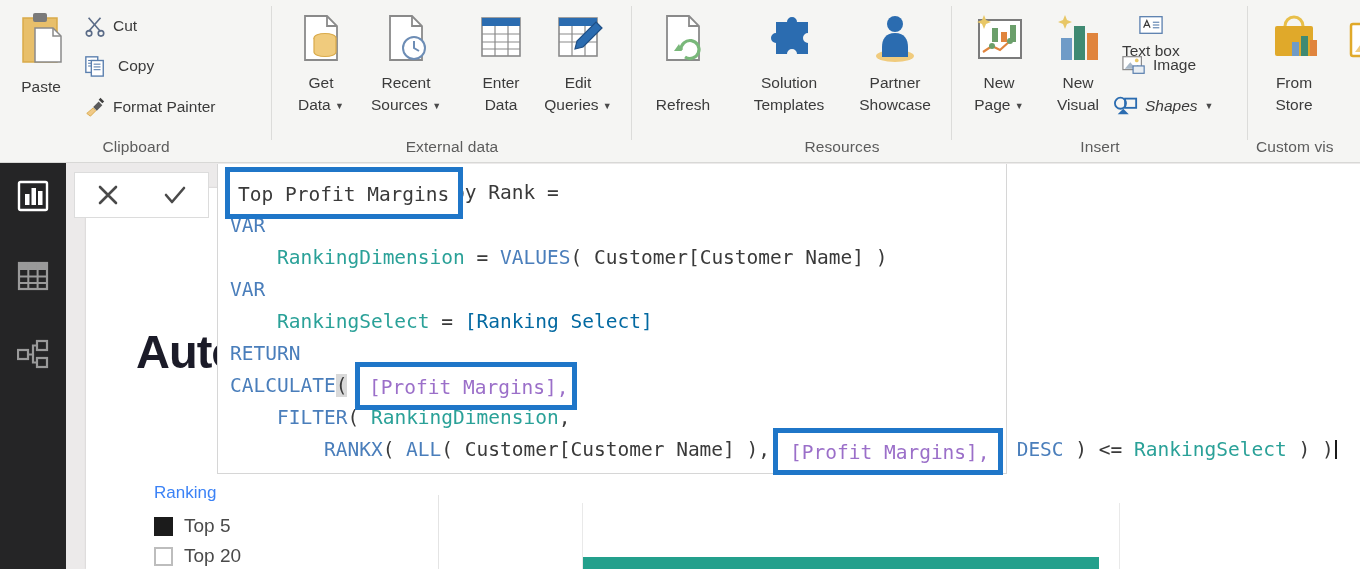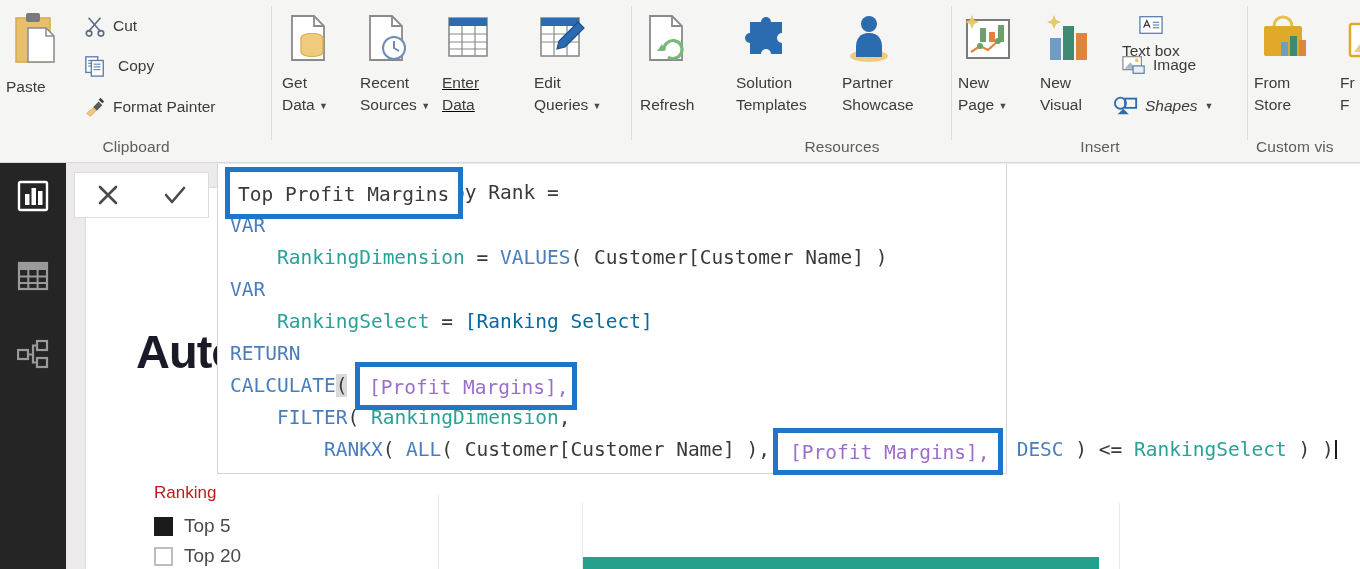--- a/index.html
+++ b/index.html
@@ -23,21 +23,21 @@
   .rgroup .gsep {
     position: absolute; right: 0; top: 6px; bottom: 22px; width: 1px;
     background: #dcdcda;
   }
   .glabel {
     position: absolute; bottom: 6px; left: 0; width: 100%;
     text-align: center; font-size: 15.5px; color: #5c5c5c;
     letter-spacing: .1px;
   }
   .bigbtn {
-    position: absolute; text-align: left; cursor: default;
+    position: absolute; text-align: center; cursor: default;
   }
   .bigbtn .bl {
     font-size: 15.5px; color: #3b3b3b; line-height: 22px; white-space: nowrap;
   }
   .smbtn {
     position: absolute; display: flex; align-items: center; gap: 7px;
     font-size: 15.5px; color: #3b3b3b; white-space: nowrap;
   }
   .caret { display:inline-block; font-size: 9px; color:#4a4a4a; vertical-align: middle; }
 
@@ -60,21 +60,21 @@
     position: absolute; left: 20px; top: 25px; width: 1274px; height: 381px;
     background: #ffffff;
     box-shadow: 0 0 2px rgba(0,0,0,.18);
   }
   #bigtitle {
     position: absolute; left: 50px; top: 139px;
     font-size: 47px; font-weight: bold; color: #1b1b28;
     letter-spacing: -1px; line-height: 50px;
   }
   #slicer { position: absolute; left: 68px; top: 295px; width: 230px; }
-  #slicer .sl-title { font-size: 17px; color: #b91c1c; margin-bottom: 8px; }
+  #slicer .sl-title { font-size: 17px; color: #3b82f6; margin-bottom: 8px; }
   .sl-row { display: flex; align-items: center; gap: 11px; height: 30px; }
   .sl-box { width: 19px; height: 19px; border: 2px solid #bdbdbd; background: #fff; flex: none; }
   .sl-box.on { background: #1b1b1b; border-color: #1b1b1b; }
   .sl-lab { font-size: 19px; color: #4a4a4a; }
 
   #chartpanel {
     position: absolute; left: 352px; top: 307px; right: 2px; bottom: 0;
     border-left: 1px solid #e4e4e4;
   }
   .chart-gridline { position: absolute; top: 8px; bottom: 0; width: 1px; background: #e9e9e9; }
@@ -169,20 +169,21 @@
           <path d="M3 19 l7-6 3 3 -6 6 z" fill="#f0c987" stroke="#d9aa4a" stroke-width="1"></path>
           <path d="M10 12 l6-6 4 4 -6 6 z" fill="#5a5a5a"></path>
           <path d="M16 4 l4 4 2-2 -4-4 z" fill="#3f3f3f"></path>
         </svg>
         <span>Format Painter</span>
       </div>
     </div>
 
     <div class="rgroup" style="left:272px; width:360px;">
       <div class="gsep"></div>
+      <div class="glabel">External data</div>
 
       <div class="bigbtn" style="left:10px; top:12px; width:78px;">
         <svg width="52" height="56" viewBox="0 0 52 56">
           <path d="M10 4 h22 l10 10 v34 h-32 z" fill="#fff" stroke="#8a8a8a" stroke-width="1.8"></path>
           <path d="M32 4 v10 h10" fill="none" stroke="#8a8a8a" stroke-width="1.8"></path>
           <ellipse cx="30" cy="26" rx="11" ry="4.5" fill="#f0cb7d" stroke="#d9aa4a" stroke-width="1.2"></ellipse>
           <path d="M19 26 v14 a11 4.5 0 0 0 22 0 v-14" fill="#f0cb7d" stroke="#d9aa4a" stroke-width="1.2"></path>
         </svg>
         <div class="bl">Get</div>
         <div class="bl"><span>Data</span> <span class="caret">▼</span></div>
@@ -192,21 +193,21 @@
         <svg width="52" height="56" viewBox="0 0 52 56">
           <path d="M10 4 h22 l10 10 v34 h-32 z" fill="#fff" stroke="#8a8a8a" stroke-width="1.8"></path>
           <path d="M32 4 v10 h10" fill="none" stroke="#8a8a8a" stroke-width="1.8"></path>
           <circle cx="34" cy="36" r="11" fill="#fff" stroke="#6d8db5" stroke-width="2"></circle>
           <path d="M34 29 v7 l5 3" fill="none" stroke="#6d8db5" stroke-width="2"></path>
         </svg>
         <div class="bl">Recent</div>
         <div class="bl"><span>Sources</span> <span class="caret">▼</span></div>
       </div>
 
-      <div class="bigbtn" style="left:170px; top:12px; width:76px;text-decoration:underline;">
+      <div class="bigbtn" style="left:191px; top:12px; width:76px;">
         <svg width="52" height="56" viewBox="0 0 52 56">
           <rect x="7" y="6" width="38" height="38" fill="#fff" stroke="#8a8a8a" stroke-width="1.6"></rect>
           <rect x="7" y="6" width="38" height="8" fill="#2b6cb0"></rect>
           <line x1="7" y1="22" x2="45" y2="22" stroke="#8a8a8a" stroke-width="1.2"></line>
           <line x1="7" y1="30" x2="45" y2="30" stroke="#8a8a8a" stroke-width="1.2"></line>
           <line x1="7" y1="37" x2="45" y2="37" stroke="#8a8a8a" stroke-width="1.2"></line>
           <line x1="20" y1="14" x2="20" y2="44" stroke="#8a8a8a" stroke-width="1.2"></line>
           <line x1="33" y1="14" x2="33" y2="44" stroke="#8a8a8a" stroke-width="1.2"></line>
         </svg>
         <div class="bl">Enter</div>

